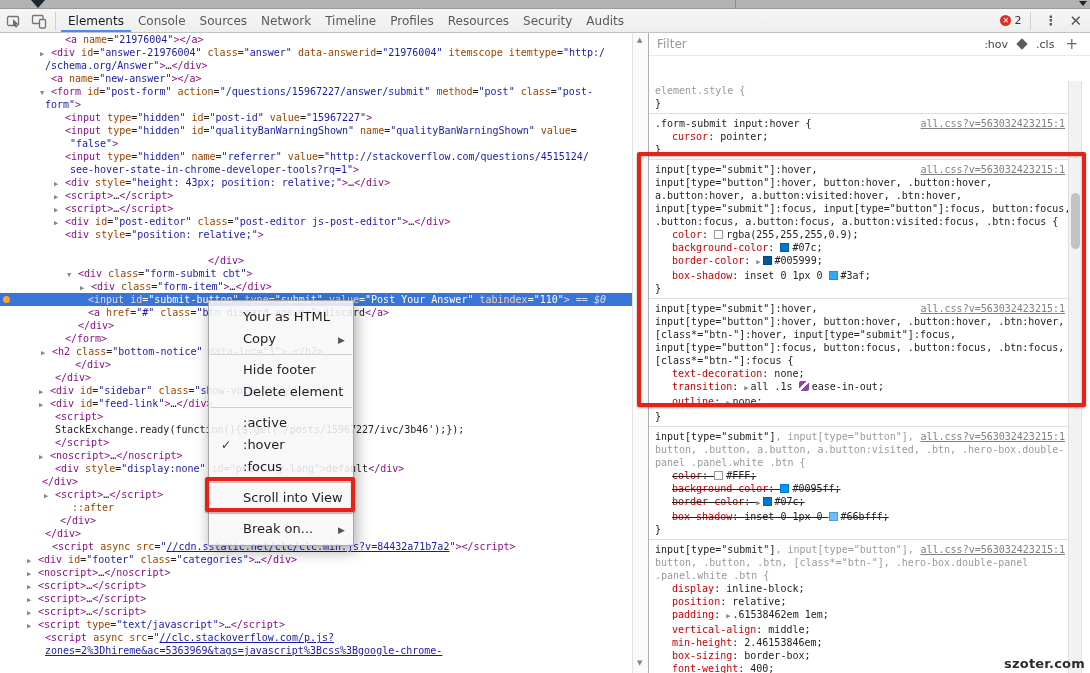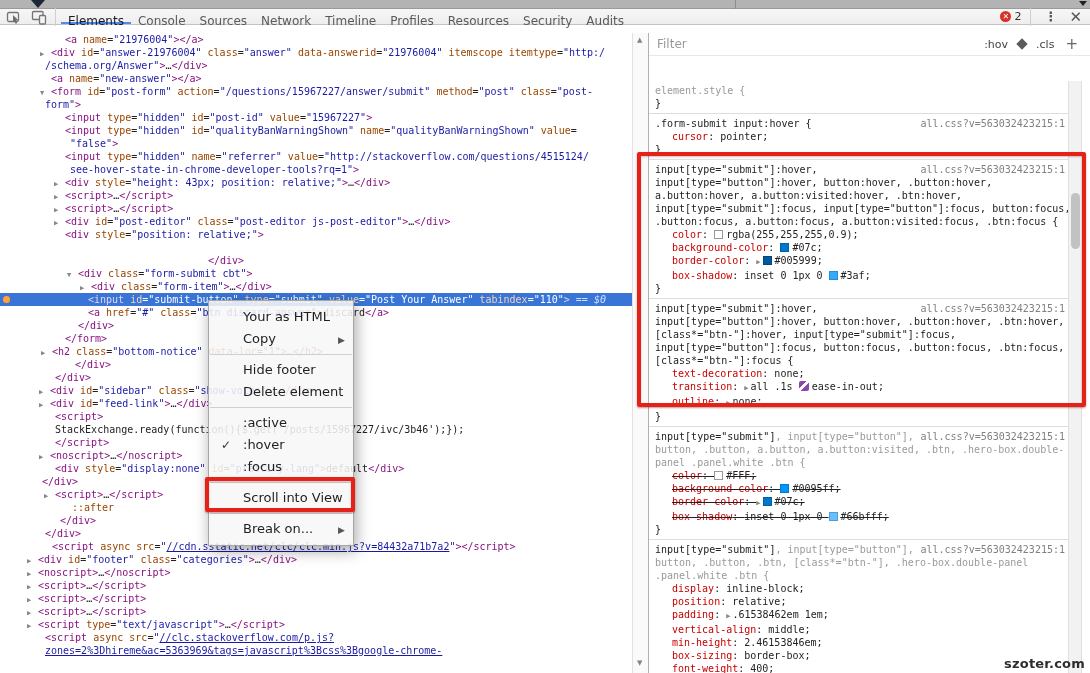--- a/index.html
+++ b/index.html
@@ -6,21 +6,21 @@
 html,body{width:1090px;height:673px;overflow:hidden}
 body{position:relative;background:#fff;font-family:"DejaVu Sans","Liberation Sans",sans-serif}
 
 
 .top-strip{position:absolute;top:0;left:0;width:1090px;height:9px;background:#b3b3b3;border-bottom:1px solid #9a9a9a;z-index:5}
 .strip-tri{position:absolute;top:0;left:31px;width:0;height:0;border-left:7px solid transparent;border-right:7px solid transparent;border-top:8px solid #1d2736}
 .strip-div{position:absolute;top:0;left:735px;width:1px;height:9px;background:#8d8d8d}
 .strip-tri2{position:absolute;top:1px;right:3px;width:0;height:0;border-left:4px solid transparent;border-right:4px solid transparent;border-top:5px solid #222}
 
 
-.toolbar{position:absolute;top:9px;left:0;width:1090px;height:16px;background:linear-gradient(#f6f6f6,#eee);border-bottom:1px solid #c3c3c3;display:flex;align-items:center;z-index:5}
+.toolbar{position:absolute;top:9px;left:0;width:1090px;height:24px;background:linear-gradient(#f6f6f6,#eee);border-bottom:1px solid #c3c3c3;display:flex;align-items:center;z-index:5}
 .tool-icon{width:16px;height:16px;margin:0 3px 0 6px;display:inline-flex;align-items:center;justify-content:center}
 .tsep{width:1px;height:18px;background:#cfcfcf;margin:0 5px}
 .dt-tabs{display:flex;align-items:stretch;height:100%}
 .dt-tab{font-size:12px;color:#5a5a5a;padding:5px 7px 4px;cursor:default}
 .dt-tab.active{color:#1a1a1a;box-shadow:inset 0 -2px 0 #4b8af5}
 .toolbar-right{margin-left:auto;display:flex;align-items:center;padding-right:8px}
 .err-badge{display:flex;align-items:center;font-size:11px;color:#333;margin-right:4px}
 .err-circle{width:11px;height:11px;border-radius:50%;background:#d93025;color:#fff;font-size:8px;line-height:11px;text-align:center;margin-right:3px;font-weight:bold}
 .kebab{font-size:13px;color:#555;font-weight:bold;letter-spacing:0;margin:0 8px;line-height:10px}
 .close-x{font-size:15px;color:#555;margin-left:4px}
@@ -46,21 +46,21 @@
 .s-tab.active{background:#fff;border:1px solid #c5c5c5;border-bottom:1px solid #fff;margin-bottom:-1px;color:#1a1a1a}
 .filter-row{height:23px;border-bottom:1px solid #e8e8e8;display:flex;align-items:center;padding:0 4px 0 8px}
 .filter-input{border:none;outline:none;flex:1;font-size:12px;color:#333;background:transparent;font-family:"DejaVu Sans",sans-serif}
 .filter-input::placeholder{color:#9a9a9a}
 .hovlbl,.clslbl{font-size:11px;color:#444;margin:0 5px;white-space:nowrap}
 .diamond{width:8px;height:8px;background:#5b5b5b;transform:rotate(45deg);margin:0 5px;flex:none}
 .pluslbl{font-size:15px;color:#666;margin:0 8px 0 6px}
 
 .rules-scroll{position:absolute;top:48px;left:0;right:22px;bottom:0;overflow:hidden;font-family:"DejaVu Sans Mono","Liberation Mono",monospace;font-size:10px;line-height:13px}
 .rule{position:relative;padding:3px 4px 3px 6px;border-bottom:1px solid #ddd;white-space:pre}
-.rlink{position:absolute;top:3px;right:3px;color:#808080;font-size:10px;cursor:pointer}
+.rlink{position:absolute;top:3px;right:3px;color:#808080;text-decoration:underline;font-size:10px;cursor:pointer}
 .sline{color:#222}
 .sline .dim{color:#9a9a9a}
 .close-brace{color:#222}
 .pline{padding-left:17px;color:#222}
 .pline.struck{text-decoration:line-through}
 .pname{color:#c80000}
 .par{color:#888;font-size:7px;margin-right:2px;display:inline-block}
 .swatch{display:inline-block;width:9px;height:9px;margin:0 3px -1px 0;border:1px solid rgba(0,0,0,.18)}
 .swatch.light{border-color:#999}
 .bezier{display:inline-block;width:10px;height:10px;margin:0 3px -1px 0;border-radius:2px;background:#8e44ad;background-image:linear-gradient(135deg,#8e44ad 38%,#fff 38%,#fff 58%,#8e44ad 58%)}

